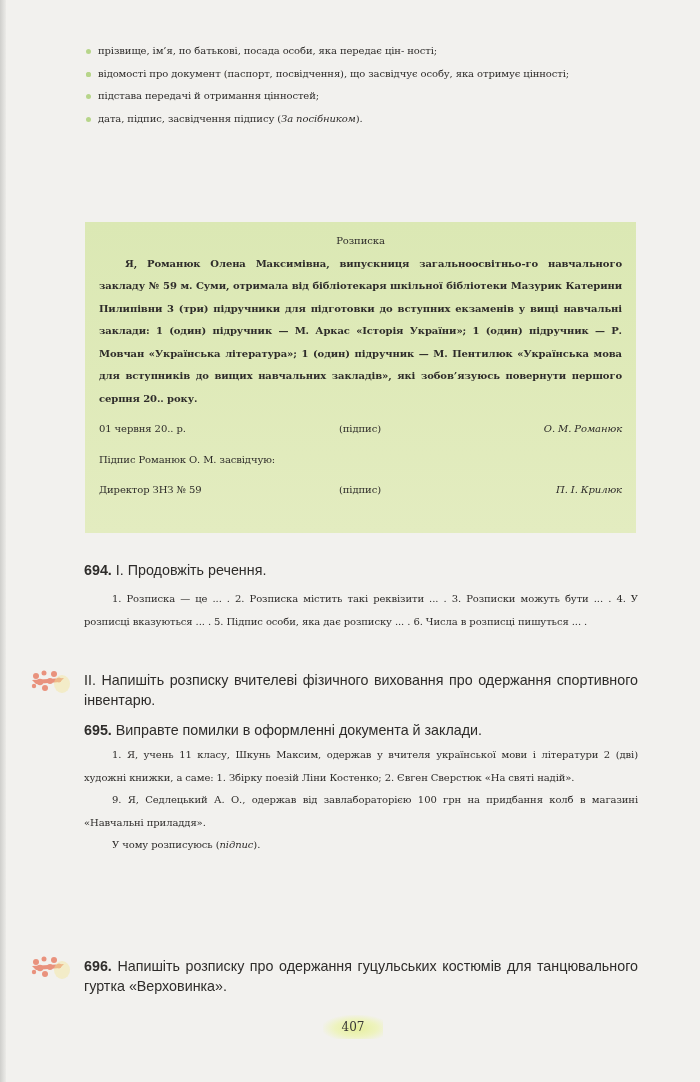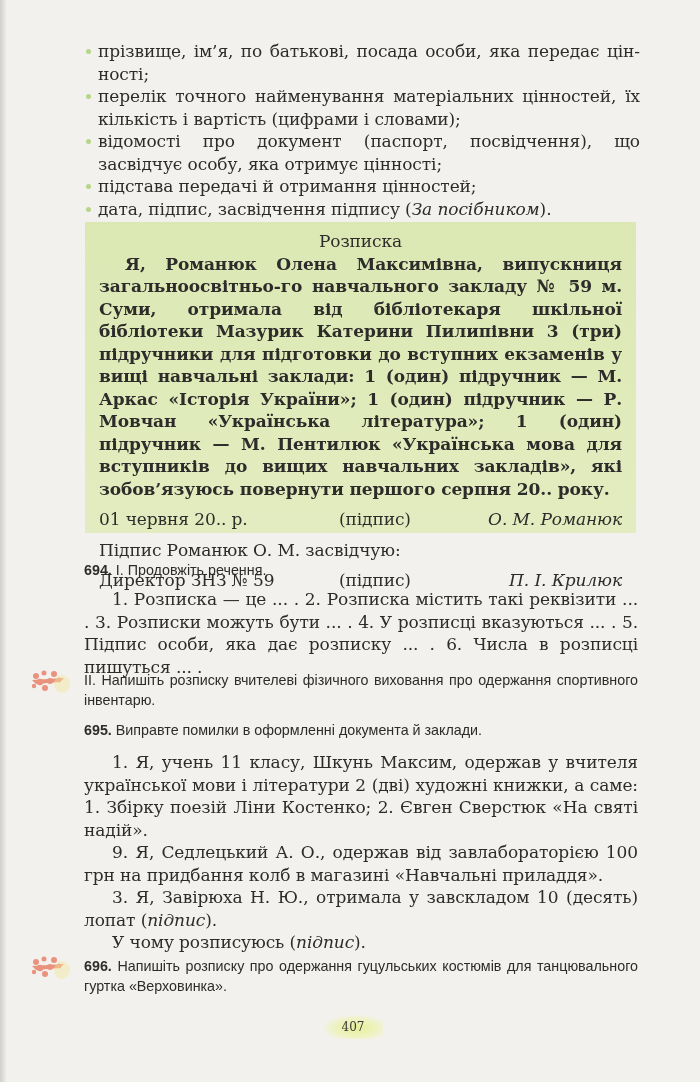--- a/index.html
+++ b/index.html
@@ -7,21 +7,21 @@
       width: 700px; height: 1082px; overflow: hidden;
       background: #f2f1ee;
       position: relative;
       font-family: "DejaVu Serif", "Liberation Serif", serif;
       color: #2e2c2a;
     }
     .page-edge {
       position: absolute; left: 0; top: 0; width: 6px; height: 1082px;
       background: linear-gradient(to right, #cfcfcc, #ecebe8);
     }
-    .serif { font-family: "DejaVu Serif", serif; font-size: 17px; line-height: 22.5px; letter-spacing: -0.1px; }
+    .serif { font-family: "DejaVu Serif", serif; font-size: 10px; line-height: 22.5px; letter-spacing: -0.1px; }
     .sans { font-family: "Liberation Sans", "DejaVu Sans", sans-serif; font-size: 14.3px; line-height: 20px; }
     .bullets { position: absolute; left: 84px; top: 40px; width: 556px; margin: 0; padding: 0; list-style: none; }
     .bullets li { position: relative; padding-left: 14px; text-align: justify; }
     .bullet-dot {
       position: absolute; left: 2px; top: 9px; width: 5px; height: 5px; border-radius: 50%;
       background: #b7d58a;
     }
     i { font-style: italic; }
     .receipt {
       position: absolute; left: 85px; top: 222px; width: 551px; height: 311px;
@@ -51,21 +51,21 @@
     }
   </style>
 </head>
 <body>
 
 <div class="page-edge"></div>
 
 <ul class="bullets serif">
   <li><span class="bullet-dot"></span><span>прізвище, ім’я, по батькові, посада особи, яка передає цін-
 ності;</span></li>
-  <li><span class="bullet-dot"></span><span>перелік точного найменування матеріальних цінностей, їх кількість і вартість (цифрами і словами);</span></li>
+  <li><span class="bullet-dot"></span></li>
   <li><span class="bullet-dot"></span><span>відомості про документ (паспорт, посвідчення), що засвідчує особу, яка отримує цінності;</span></li>
   <li><span class="bullet-dot"></span><span>підстава передачі й отримання цінностей;</span></li>
   <li><span class="bullet-dot"></span><span>дата, підпис, засвідчення підпису (</span><i>За посібником</i><span>).</span></li>
 </ul>
 
 <div class="receipt serif">
   <div class="title">Розписка</div>
   <div class="body">Я, Романюк Олена Максимівна, випускниця загальноосвітньо-го навчального закладу № 59 м. Суми, отримала від бібліотекаря шкільної бібліотеки Мазурик Катерини Пилипівни 3 (три) підручники для підготовки до вступних екзаменів у вищі навчальні заклади: 1 (один) підручник — М. Аркас «Історія України»; 1 (один) підручник — Р. Мовчан «Українська література»; 1 (один) підручник — М. Пентилюк «Українська мова для вступників до вищих навчальних закладів», які зобов’язуюсь повернути першого серпня 20.. року.</div>
   <div class="sig-row">
     <span class="c1">01 червня 20.. р.</span>
@@ -102,23 +102,22 @@
   </g>
   <ellipse cx="36" cy="16" rx="8" ry="9" fill="#f3e79a" opacity="0.45"></ellipse>
 </svg>
 <div class="ex sans just" style="top:670px;">ІІ. Напишіть розписку вчителеві фізичного виховання про одержання спортивного інвентарю.</div>
 
 <div class="ex" style="top:720px;">
   <div class="sans">
     <span class="ex-num">695.</span>
     <span>Виправте помилки в оформленні документа й заклади.</span>
   </div>
-  <div class="serif indent" style="margin-top:11px;">1. Я, учень 11 класу, Шкунь Максим, одержав у вчителя української мови і літератури 2 (дві) художні книжки, а саме: 1. Збірку поезій Ліни Костенко; 2. Євген Сверстюк «На святі надій».</div>
+  <div class="serif indent" style="margin-top:4px;">1. Я, учень 11 класу, Шкунь Максим, одержав у вчителя української мови і літератури 2 (дві) художні книжки, а саме: 1. Збірку поезій Ліни Костенко; 2. Євген Сверстюк «На святі надій».</div>
   <div class="serif indent">9. Я, Седлецький А. О., одержав від завлабораторією 100 грн на придбання колб в магазині «Навчальні приладдя».</div>
-  <div class="serif indent"><span>3. Я, Завірюха Н. Ю., отримала у завскладом 10 (десять) лопат (</span><i>підпис</i><span>).</span></div>
   <div class="serif indent"><span>У чому розписуюсь (</span><i>підпис</i><span>).</span></div>
 </div>
 
 <svg class="flower" style="left:26px; top:954px;" viewBox="0 0 44 28">
   <g fill="#e8826a" opacity="0.85">
     <circle cx="10" cy="8" r="3"></circle>
       <circle cx="18" cy="5" r="2.5"></circle>
       <circle cx="28" cy="6" r="3"></circle>
     <circle cx="14" cy="14" r="3.2"></circle>
       <circle cx="24" cy="13" r="3"></circle>

